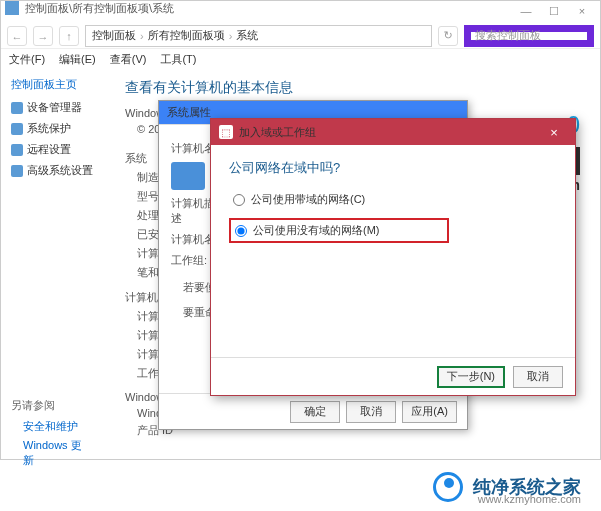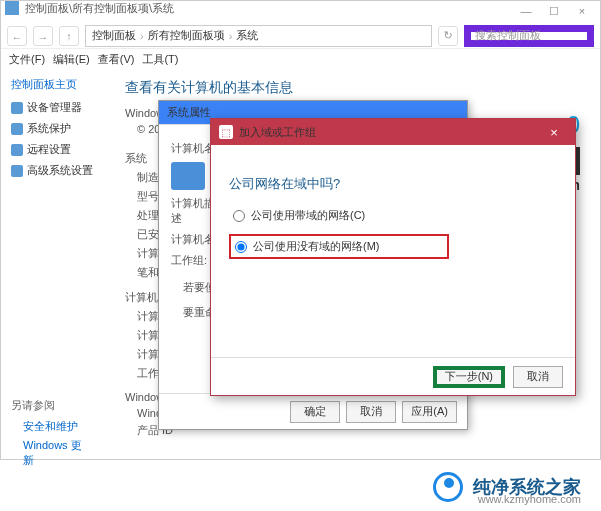--- a/index.html
+++ b/index.html
@@ -8,21 +8,21 @@
 .titlebar{height:22px;display:flex;align-items:flex-start;padding:0 4px;background:#fff}
 .titlebar .icon{width:14px;height:14px;background:#5b9bd5;margin-right:6px}
 .titlebar-text{flex:1;font-size:11px;color:#555}
 .winbtns{display:flex}
 .winbtn{width:28px;height:20px;display:flex;align-items:center;justify-content:center;color:#888;font-size:11px}
 .addrbar{height:26px;display:flex;align-items:center;padding:2px 6px;gap:6px;border-bottom:1px solid #eee}
 .navarrow{width:20px;height:20px;border:1px solid #ddd;border-radius:3px;display:flex;align-items:center;justify-content:center;color:#999}
 .breadcrumb{flex:1;height:22px;border:1px solid #ccc;display:flex;align-items:center;padding:0 6px;gap:4px;font-size:11px;color:#444}
 .bc-sep{color:#aaa}
 .searchbox{width:130px;height:22px;border:7px solid #6d28d9;display:flex;align-items:center;padding:0 4px;color:#999;font-size:11px}
-.menubar{height:20px;display:flex;align-items:center;gap:8px;padding:0 8px;font-size:11px;color:#444}
+.menubar{height:20px;display:flex;align-items:center;gap:14px;padding:0 8px;font-size:11px;color:#444}
 .content{display:flex;height:calc(100% - 70px)}
 .sidebar{width:110px;padding:8px 10px}
 .cp-home{color:#0066cc;font-size:11px;margin-bottom:8px}
 .sidebar-item{display:flex;align-items:center;gap:4px;margin:6px 0;color:#0066cc;font-size:11px}
 .sidebar-item .sicon{width:12px;height:12px;background:#5b9bd5;border-radius:2px}
 .also{margin-top:220px}
 .also-title{color:#666;margin-bottom:6px}
 .also-link{color:#0066cc;margin:4px 12px;font-size:11px}
 .main{flex:1;padding:10px 14px}
 .heading{color:#1a5b8e;font-size:14px;margin-bottom:10px}
@@ -37,27 +37,27 @@
 .dlg1-body{padding:10px 12px;height:calc(100% - 60px)}
 .dlg1-row{display:flex;gap:12px;margin:6px 0;font-size:11px}
 .dlg1-row .lbl{width:50px;color:#555}
 .dlg1-pc{width:34px;height:28px;background:#4a90d9;border-radius:3px;margin:4px 0}
 .dlg1-btns{height:36px;border-top:1px solid #ddd;display:flex;justify-content:flex-end;align-items:center;gap:6px;padding:0 10px}
 .btn{min-width:50px;height:22px;border:1px solid #aaa;background:#f5f5f5;display:flex;align-items:center;justify-content:center;font-size:11px;padding:0 8px}
 .dlg2{position:absolute;top:118px;left:210px;width:366px;height:278px;background:#fff;border:1px solid #b23a48;box-shadow:3px 3px 10px rgba(0,0,0,.35)}
 .dlg2-title{height:26px;background:#c0394b;display:flex;align-items:center;padding:0 8px;color:#fff;font-size:11px}
 .dlg2-title .ticon{width:14px;height:14px;background:#fff;border-radius:2px;margin-right:6px;display:flex;align-items:center;justify-content:center;color:#c0394b;font-size:10px}
 .dlg2-close{margin-left:auto;width:26px;height:22px;display:flex;align-items:center;justify-content:center;color:#fff;font-size:13px}
-.dlg2-body{padding:30px 18px;height:calc(100% - 64px)}
+.dlg2-body{padding:14px 18px;height:calc(100% - 64px)}
 .dlg2-q{color:#1a5b8e;font-size:13px;margin-bottom:12px}
 .radio-row{display:flex;align-items:center;gap:6px;margin:8px 0;padding:3px 4px}
 .radio-row input{width:12px;height:12px}
 .radio-row.hilite{border:2px solid #d2232a;width:220px}
 .dlg2-btns{height:38px;border-top:1px solid #ddd;display:flex;justify-content:flex-end;align-items:center;gap:8px;padding:0 12px}
-.btn.primary{border:4px solid #15803d}
+.btn.primary{border:2px solid #15803d}
 .watermark{position:absolute;bottom:4px;left:0;width:601px;height:40px;display:flex;align-items:center;justify-content:flex-end;padding-right:20px;gap:10px}
 .wm-logo{width:30px;height:30px;border:3px solid #1e88e5;border-radius:50%;position:relative}
 .wm-logo::after{content:"";position:absolute;width:10px;height:10px;background:#1e88e5;border-radius:50%;top:3px;left:8px}
 .wm-text{font-size:18px;font-weight:700;color:#1a5b8e}
 .wm-url{font-size:11px;color:#888;position:absolute;right:20px;bottom:2px}
 </style>
 </head>
 <body>
 
 <div class="main-window">

